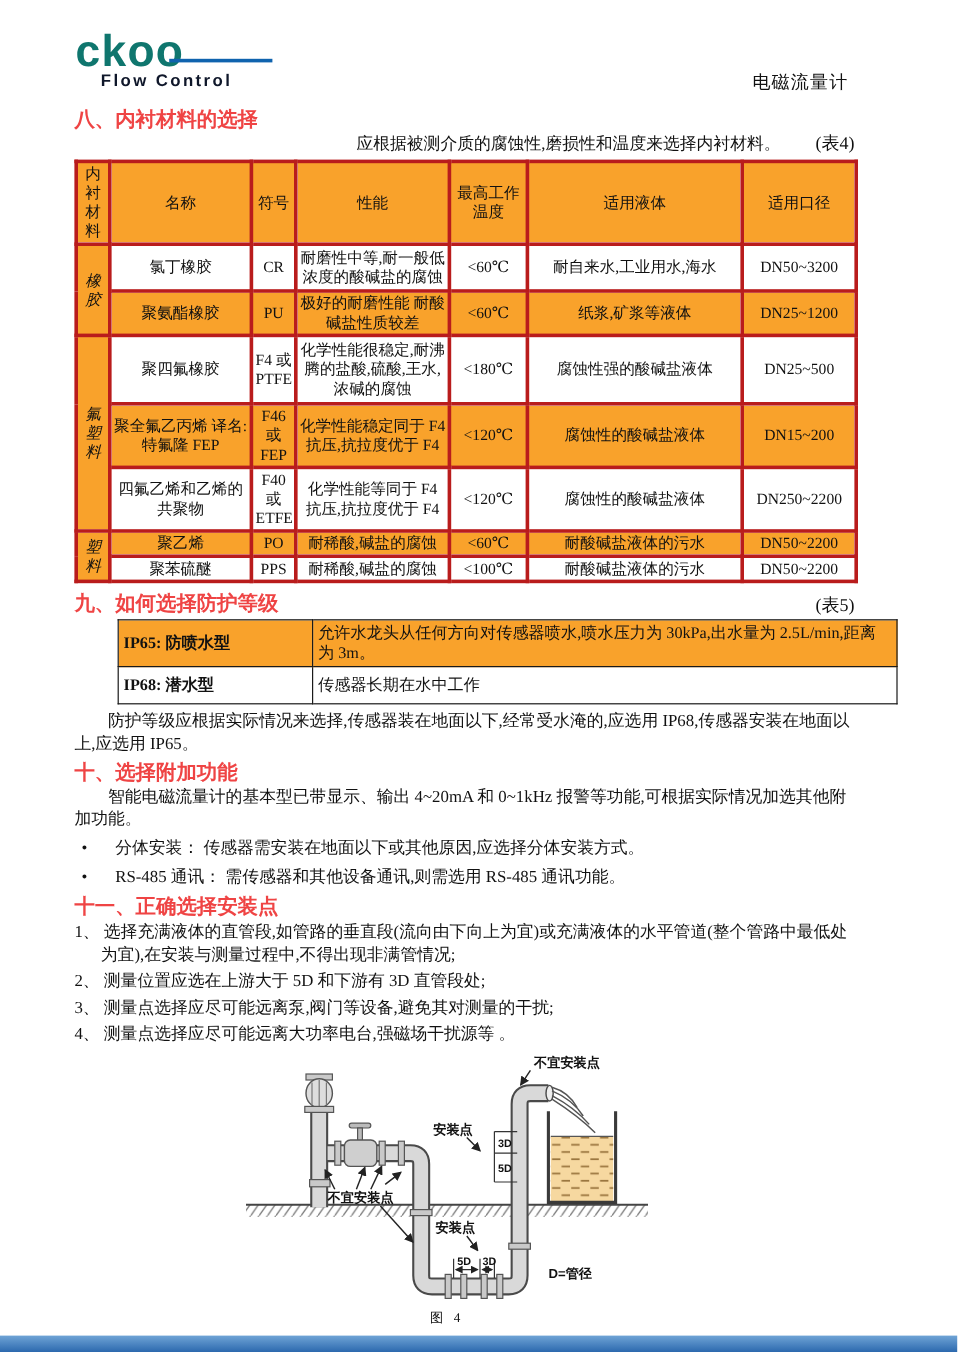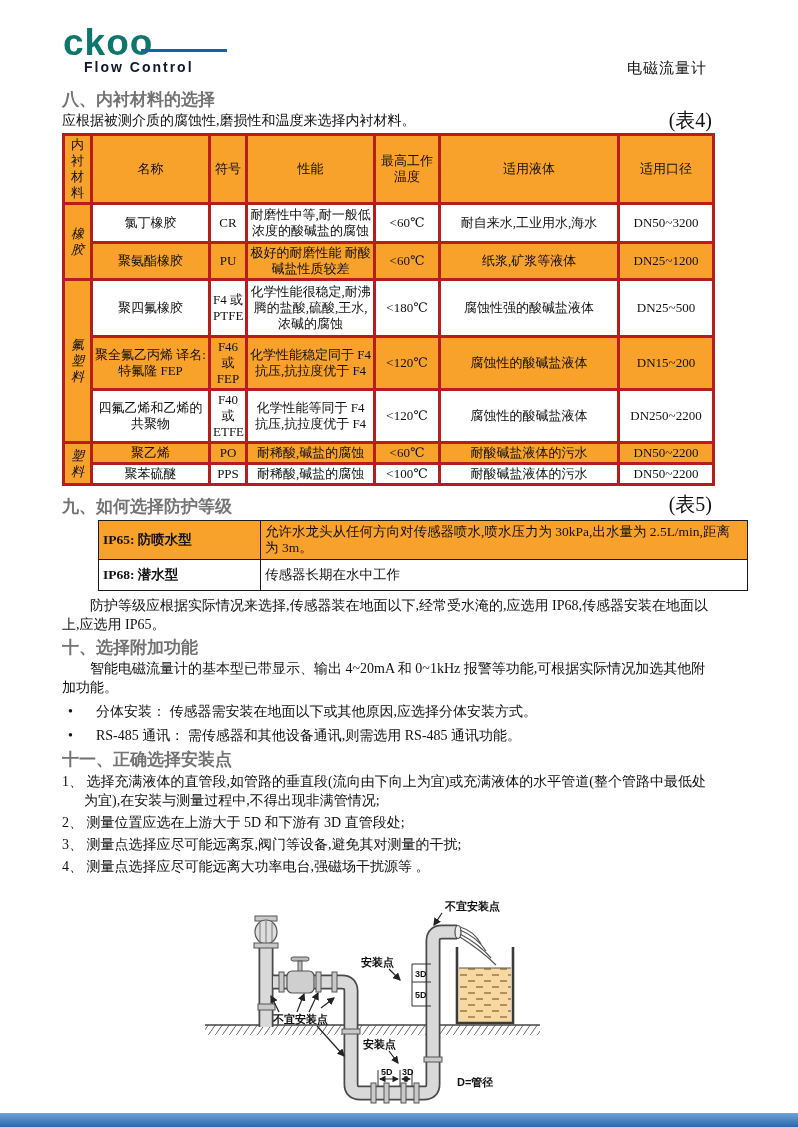--- a/index.html
+++ b/index.html
@@ -19,25 +19,25 @@
   .logo-tagline {
     position:absolute; left:84px; top:59px;
     font-family:"Liberation Sans","DejaVu Sans",sans-serif;
     font-weight:bold; font-size:14px; letter-spacing:2px; color:#0f172a;
   }
   .doc-type { position:absolute; right:91px; top:59px; font-size:15px; letter-spacing:1px; }
   
   .content { position:absolute; left:62px; top:88px; width:650px; }
   h2 {
     font-family:"Liberation Sans","DejaVu Sans",sans-serif;
-    font-size:17px; font-weight:bold; line-height:19px; margin:2px 0 2px 0; color:#737373;
-  }
-  .intro-row { display:flex; justify-content:space-between; font-size:14px; line-height:19px; }
+    font-size:17px; font-weight:bold; line-height:19px; margin:2px 0 2px 0; color:#ef4444;
+  }
+  .intro-row { display:flex; justify-content:flex-end; font-size:14px; line-height:19px;gap:29px; }
   .sec-head-row { display:flex; justify-content:space-between; align-items:flex-end; margin-top:5px;gap:28px; }
-  .tref { font-size:20px; }
+  .tref { font-size:15px; }
   
   table.lining { border-collapse:collapse; width:650px; margin-top:3px; table-layout:fixed; }
   table.lining th, table.lining td {
     border:3px solid #b91c1c; text-align:center; vertical-align:middle;
     font-size:13px; line-height:16px; padding:1px 2px; overflow:hidden;
   }
   table.lining th { font-weight:normal; background:#f9a22b; }
   .c0{width:28px}.c1{width:118px}.c2{width:37px}.c3{width:128px}.c4{width:65px}.c5{width:179px}.c6{width:95px}
   tr.h36{height:36px} tr.h39{height:39px} tr.h33{height:33px} tr.h57{height:57px} tr.h19{height:19px}
   td.group { background:#f9a22b; word-break:break-all; padding:0 6px;font-style:italic; }
@@ -53,21 +53,21 @@
   table.prot td.plabel { width:162px; font-weight:bold; }
   table.prot tr.orange td { background:#f9a22b; }
   table.prot tr.rh27 { height:27px; } table.prot tr.rh31 { height:31px; }
   
   p.body { font-size:14px; line-height:19px; margin-top:5px; text-indent:2em; }
   p.body.tight { margin-top:2px; }
   .bullet { display:flex; font-size:14px; line-height:19px; margin-top:5px; }
   .bullet .bm { width:34px; padding-left:6px; }
   .numitem { font-size:14px; line-height:19px; margin-top:3px; padding-left:22px; text-indent:-22px; }
   
-  figure { position:relative; margin-top:18px; margin-left:133px; width:355px; }
+  figure { position:relative; margin-top:1px; margin-left:133px; width:355px; }
   figure svg { display:block; }
   figcaption { text-align:center; font-size:11px; letter-spacing:3px; margin-top:3px; }
   .dlabel { font-family:"Liberation Sans","DejaVu Sans",sans-serif; font-weight:bold; font-size:11px; fill:#111; }
   .dsmall { font-family:"Liberation Sans","DejaVu Sans",sans-serif; font-weight:bold; font-size:9px; fill:#111; }
   
   .footer-bar { position:absolute; left:0; bottom:0; width:798px; height:14px;
     background:linear-gradient(to bottom,#6fa4d6,#2a67ad); }
 </style>
 </head>
 <body>

